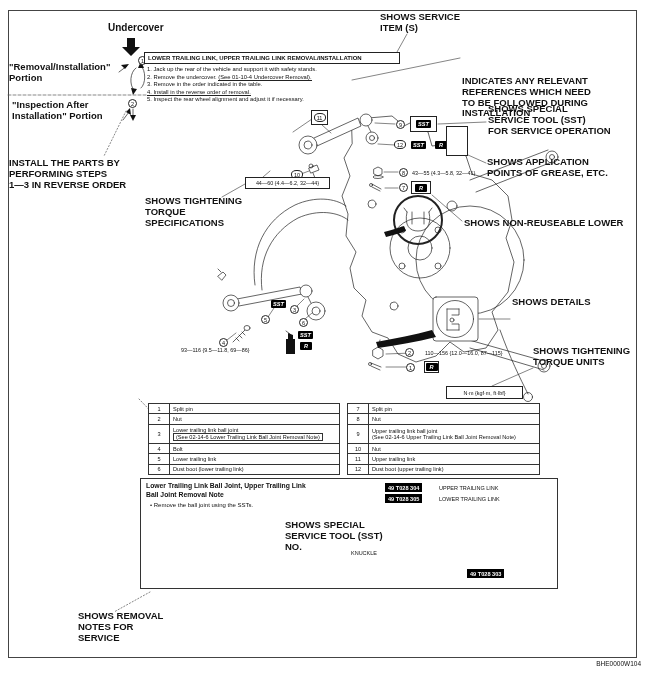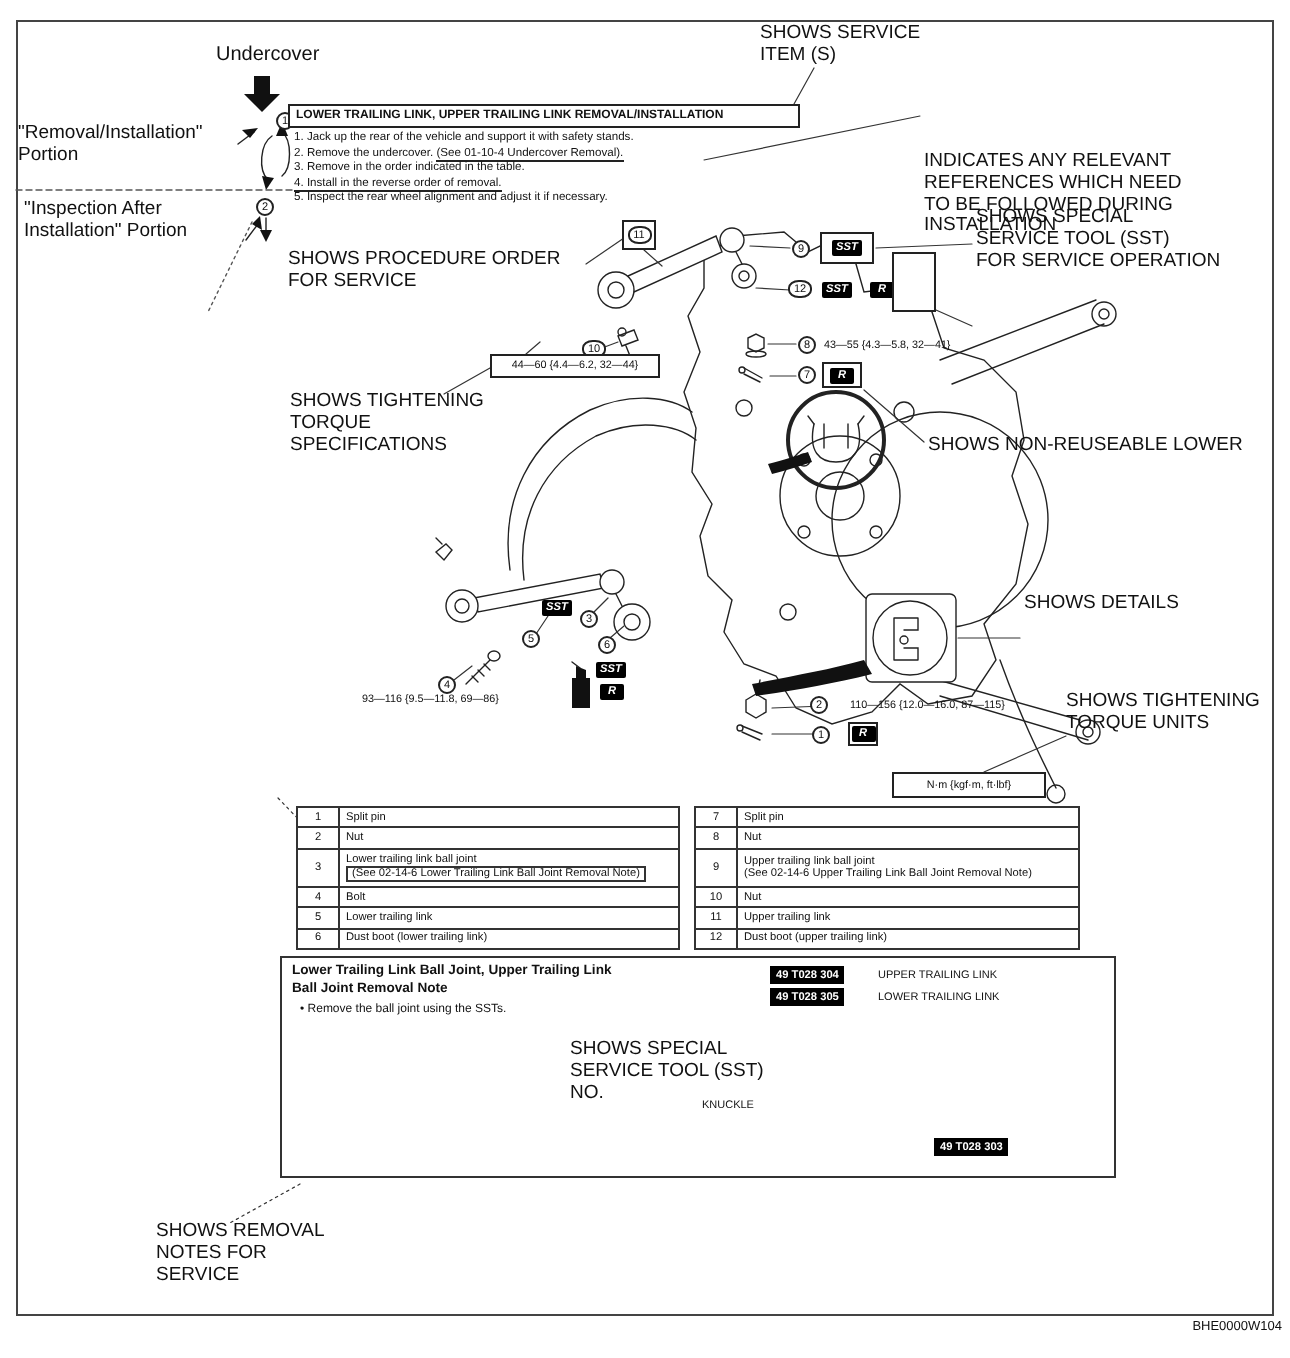--- a/index.html
+++ b/index.html
@@ -1,19 +1,19 @@
 <!DOCTYPE html>
 <html><head>
 <meta charset="utf-8">
 <style>
   html,body{margin:0;padding:0;background:#fff;}
   #page{position:relative;width:645px;height:679px;background:#fff;overflow:hidden;
         font-family:"Liberation Sans",sans-serif;color:#111;}
   .abs{position:absolute;}
-  .lbl{font-weight:normal;font-size:9.5px;line-height:10.8px;white-space:pre-line;color:#111;}
+  .lbl{font-weight:bold;font-size:9.5px;line-height:10.8px;white-space:pre-line;color:#111;}
   .sm{font-size:5.8px;line-height:7.5px;white-space:nowrap;}
   .tq{font-size:5.4px;white-space:nowrap;}
   .tiny{font-size:5.5px;white-space:nowrap;}
   .badge{background:#000;color:#fff;font-weight:bold;font-style:italic;font-size:5.6px;
          display:inline-flex;align-items:center;justify-content:center;height:8px;padding:0 2px;border-radius:1px;}
   .numbadge{background:#000;color:#fff;font-weight:bold;font-size:5.6px;display:inline-flex;
             align-items:center;justify-content:center;height:9px;padding:0 3px;white-space:nowrap;}
   .cnum{display:inline-flex;align-items:center;justify-content:center;width:9px;height:9px;
         border:1px solid #222;border-radius:50%;font-size:5.5px;background:#fff;box-sizing:border-box;}
   .wide{width:12px;border-radius:45%;}
@@ -213,38 +213,39 @@
     </g>
   </svg>
 
   <span class="abs lbl" style="left:108px;top:23px;font-size:10px;">Undercover</span>
   <span class="abs cnum" style="left:138px;top:56px;">1</span>
   <span class="abs cnum" style="left:128px;top:99px;">2</span>
   <span class="abs lbl" style="left:9px;top:62px;">"Removal/Installation"
 Portion</span>
   <span class="abs lbl" style="left:12px;top:100px;">"Inspection After
  Installation" Portion</span>
+  <span class="abs lbl" style="left:9px;top:158px;">INSTALL THE PARTS BY
+PERFORMING STEPS
+1—3 IN REVERSE ORDER</span>
 
   <div class="abs pbtitle" style="left:144px;top:52px;width:256px;height:12px;">LOWER TRAILING LINK, UPPER TRAILING LINK REMOVAL/INSTALLATION</div>
   <div class="abs" style="left:147px;top:66px;">
     <div class="sm">1. Jack up the rear of the vehicle and support it with safety stands.</div>
     <div class="sm"><span>2. Remove the undercover. </span><span class="ul">(See 01-10-4 Undercover Removal).</span></div>
     <div class="sm">3. Remove in the order indicated in the table.</div>
     <div class="sm"><span class="ul">4. Install in the reverse order of removal.</span></div>
     <div class="sm">5. Inspect the rear wheel alignment and adjust it if necessary.</div>
   </div>
 
   <span class="abs lbl" style="left:380px;top:12px;">SHOWS SERVICE
 ITEM (S)</span>
   <span class="abs lbl" style="left:462px;top:42px;margin-top:34px;">INDICATES ANY RELEVANT
 REFERENCES WHICH NEED
 TO BE FOLLOWED DURING
 INSTALLATION</span>
-  <span class="abs lbl" style="left:144px;top:125px;">SHOWS PROCEDURE ORDER
-FOR SERVICE</span>
   <span class="abs lbl" style="left:145px;top:196px;">SHOWS TIGHTENING
 TORQUE
 SPECIFICATIONS</span>
 
   <span class="abs cnum" style="left:396px;top:120px;">9</span>
   <div class="abs obox" style="left:410px;top:116px;width:27px;height:16px;">
     <span class="badge">SST</span>
   </div>
   <span class="abs cnum wide" style="left:394px;top:140px;">12</span>
   <span class="abs badge" style="left:411px;top:141px;">SST</span>
@@ -252,20 +253,22 @@
   <div class="abs obox" style="left:446px;top:126px;width:22px;height:30px;"></div>
   <span class="abs cnum" style="left:399px;top:168px;">8</span>
   <span class="abs tq" style="left:412px;top:170px;">43—55 {4.3—5.8, 32—41}</span>
   <span class="abs cnum" style="left:399px;top:183px;">7</span>
   <div class="abs obox" style="left:411px;top:181px;width:20px;height:13px;">
     <span class="badge" style="width:8px;">R</span>
   </div>
   <span class="abs lbl" style="left:488px;top:104px;">SHOWS SPECIAL
 SERVICE TOOL (SST)
 FOR SERVICE OPERATION</span>
+  <span class="abs lbl" style="left:487px;top:157px;">SHOWS APPLICATION
+POINTS OF GREASE, ETC.</span>
   <span class="abs lbl" style="left:464px;top:218px;">SHOWS NON-REUSEABLE LOWER</span>
 
   <div class="abs obox" style="left:311px;top:110px;width:17px;height:15px;">
     <span class="cnum wide">11</span>
   </div>
   <span class="abs cnum wide" style="left:291px;top:170px;">10</span>
   <div class="abs tqbox" style="left:245px;top:177px;width:85px;height:12px;">44—60 {4.4—6.2, 32—44}</div>
 
   <span class="abs badge" style="left:271px;top:300px;">SST</span>
   <span class="abs cnum" style="left:261px;top:315px;">5</span>

